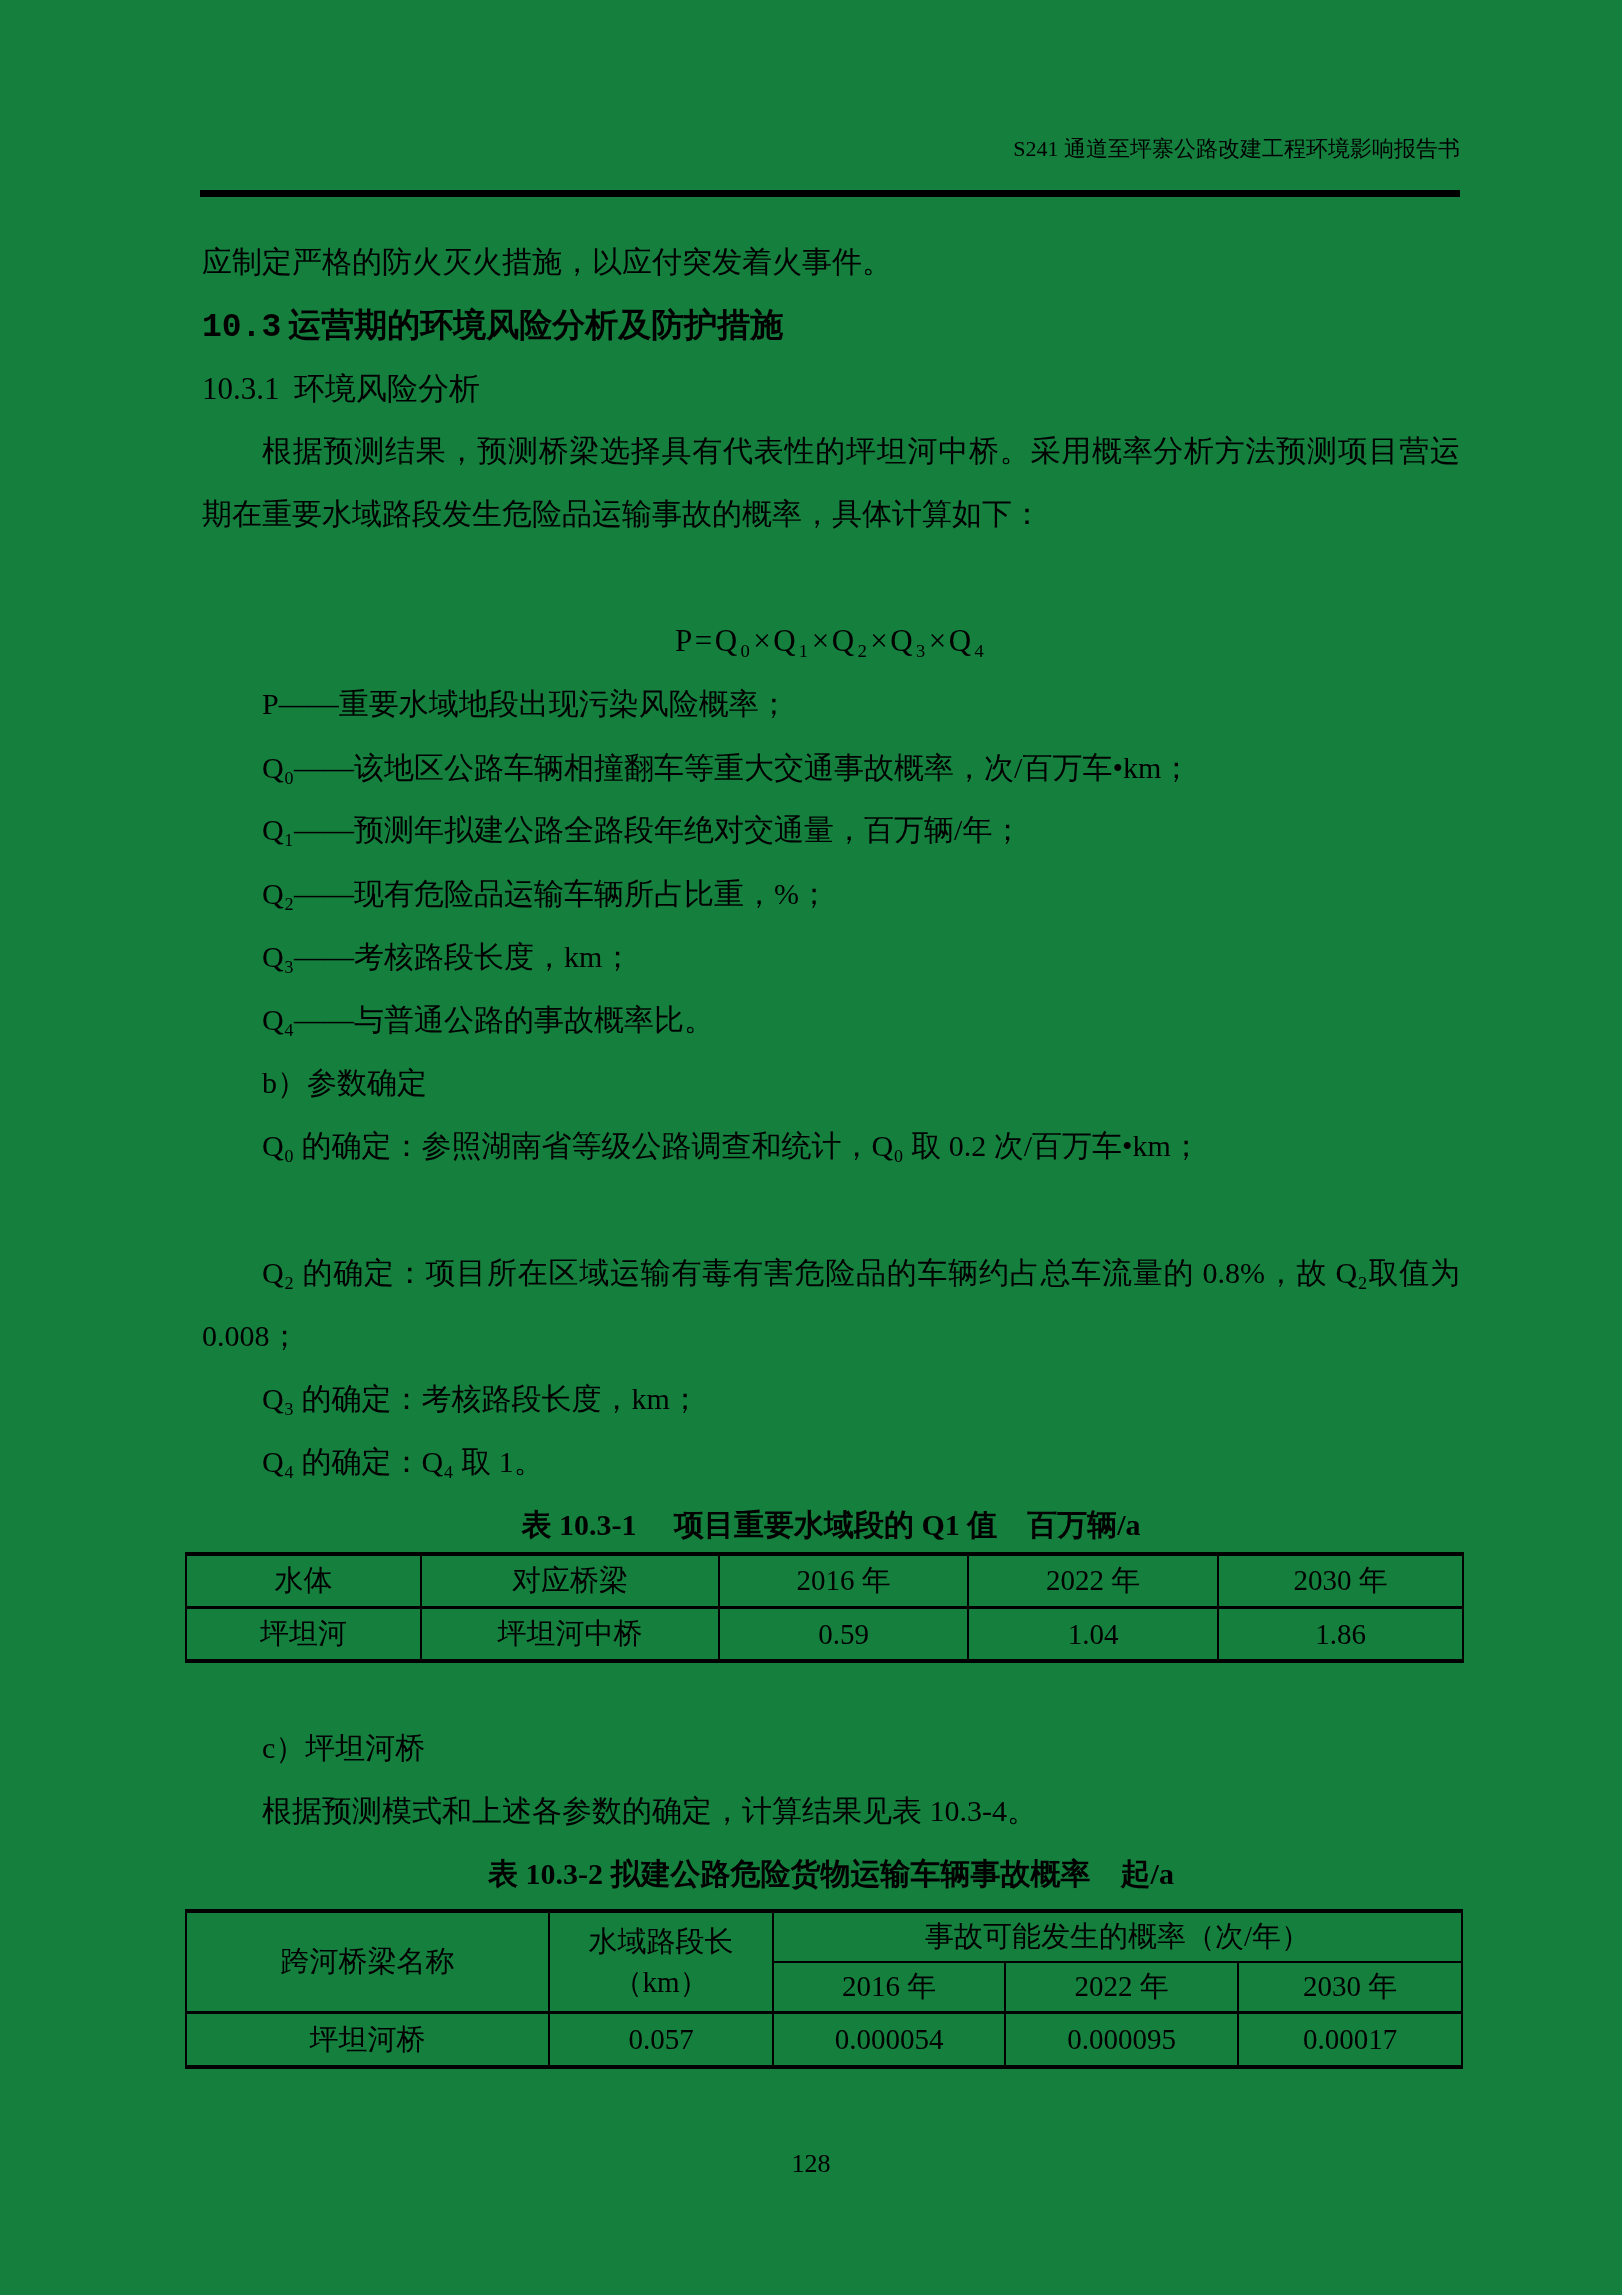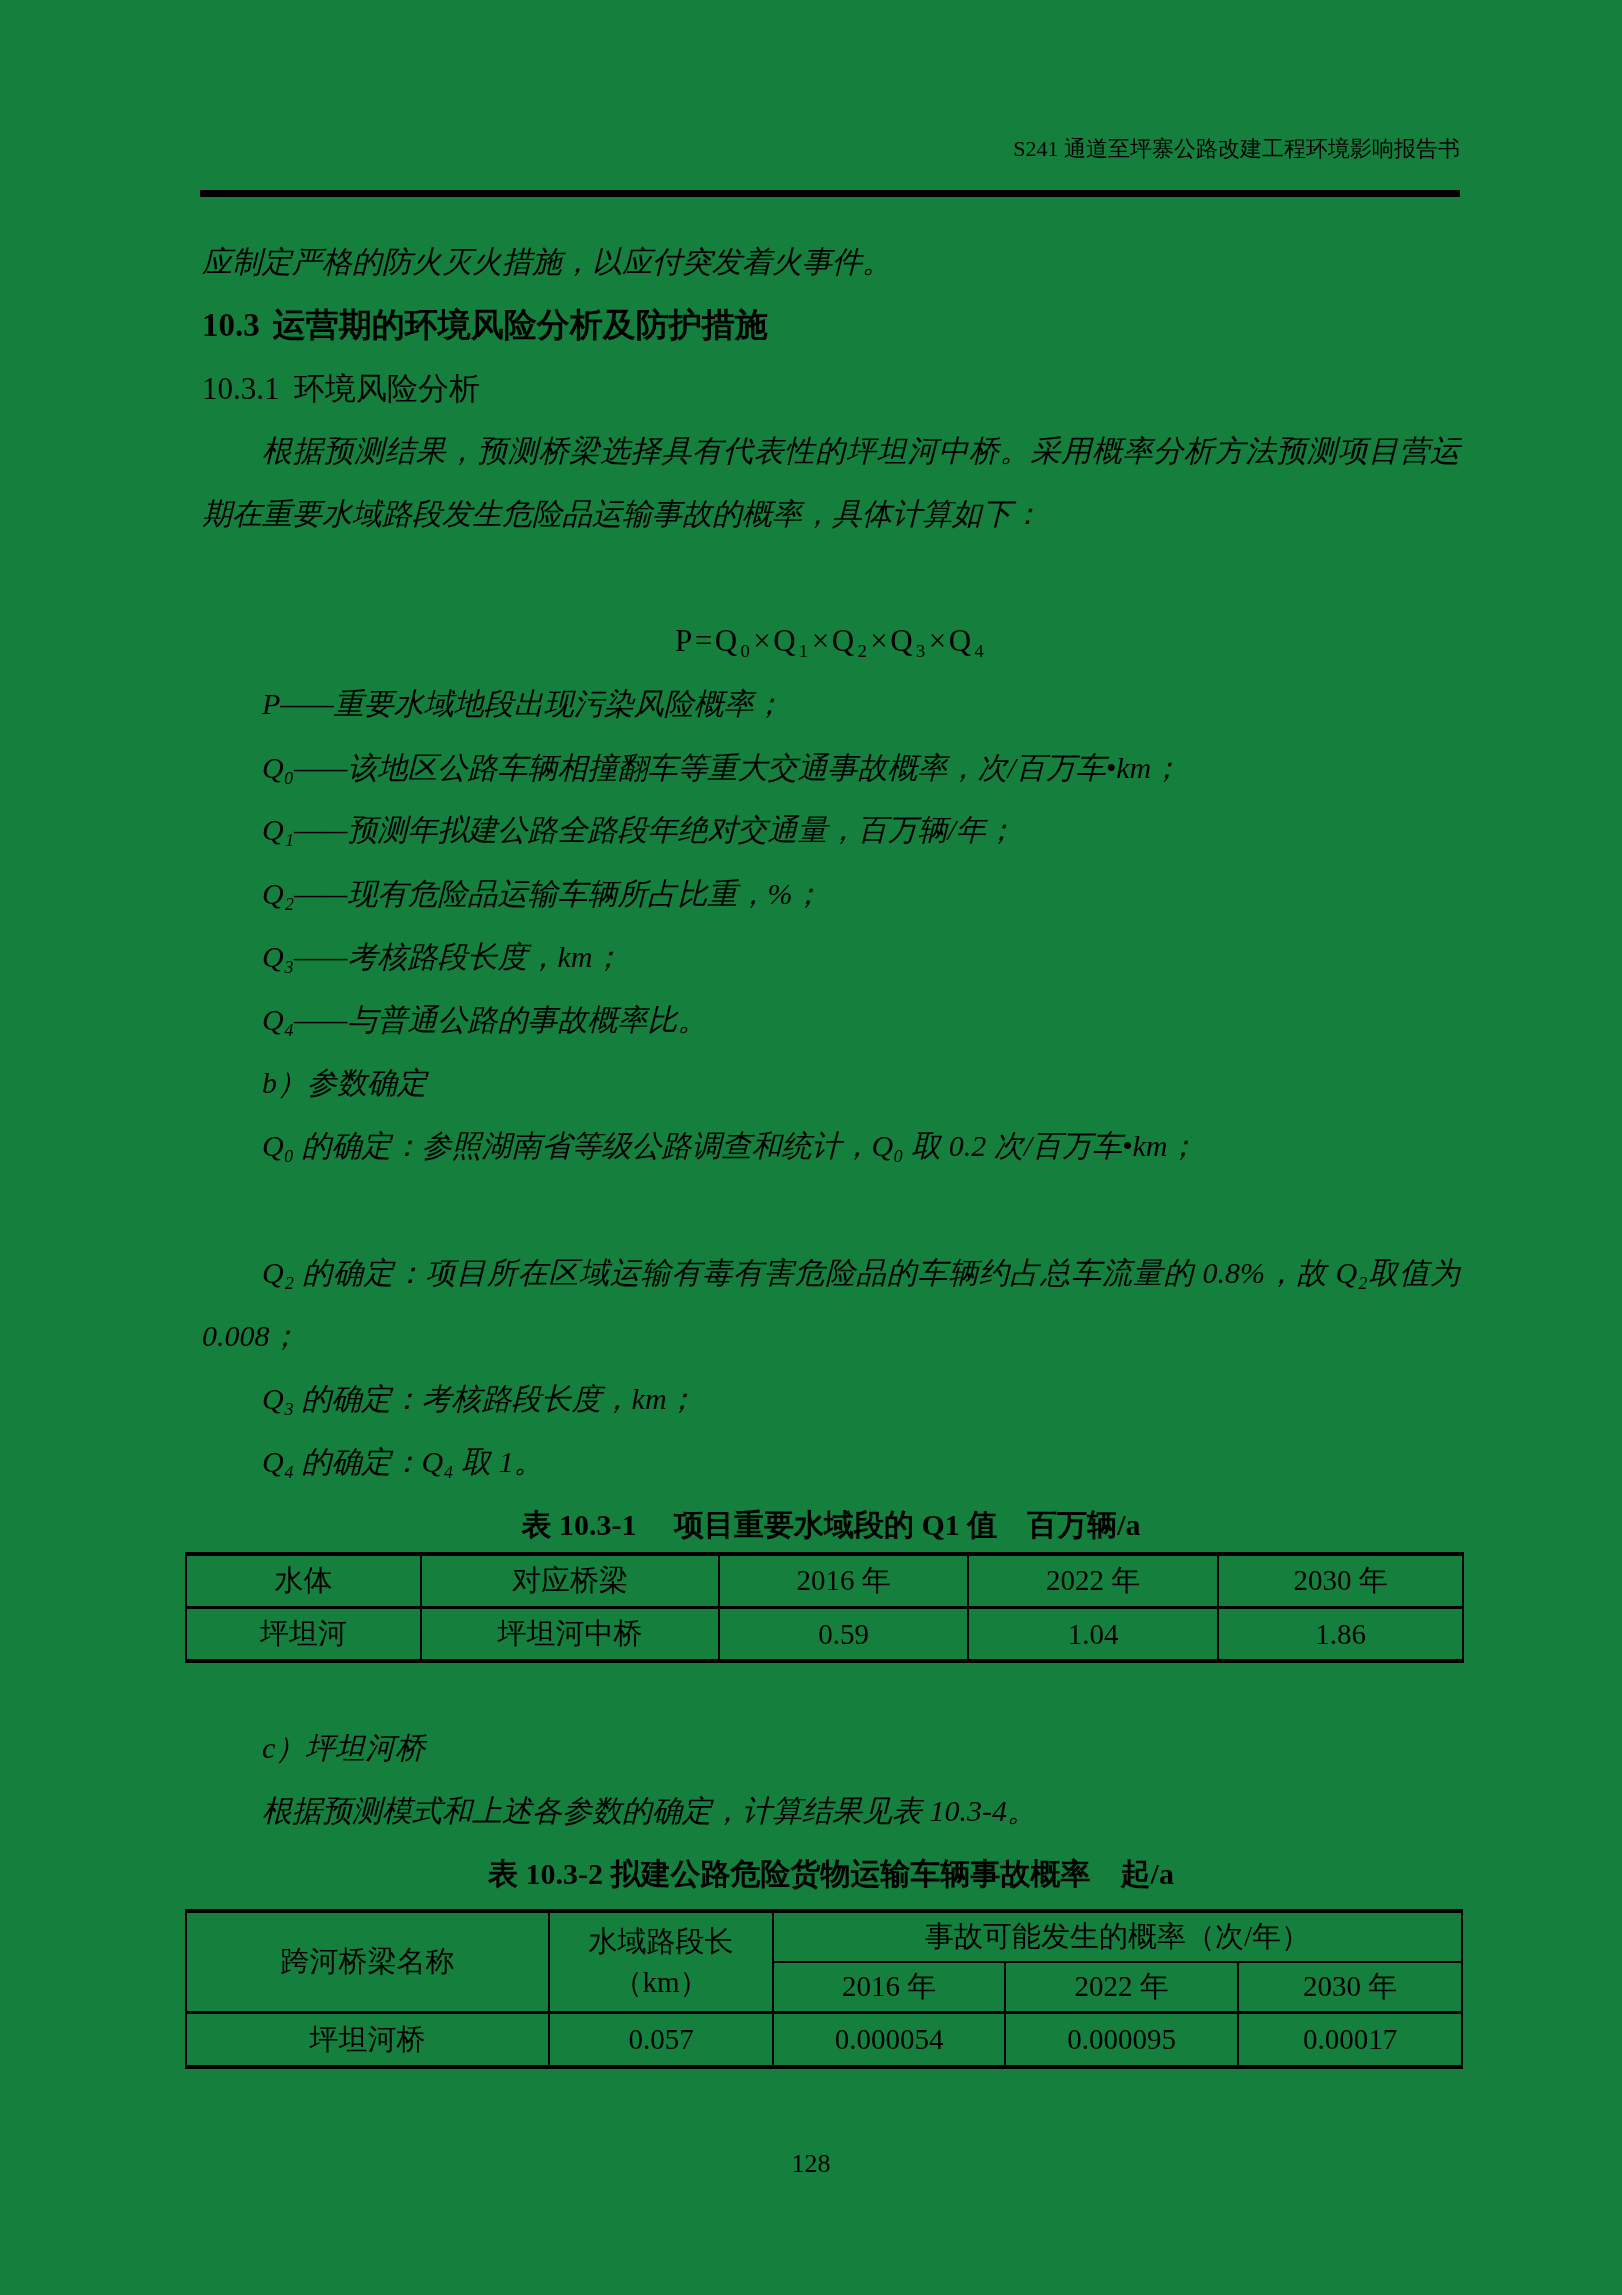--- a/index.html
+++ b/index.html
@@ -6,34 +6,34 @@
   .page{
     position:relative;
     width:1622px;
     height:2295px;
     background:#15803d;
     color:#000;
     font-family:"Liberation Serif","DejaVu Serif",serif;
     overflow:hidden;
   }
   .abs{position:absolute;left:202px;right:162px;}
-  .bodytext{font-size:30px;line-height:63px;text-align:justify;font-style:italic;}
+  .bodytext{font-size:30px;line-height:63px;text-align:justify;}
   .indent{text-indent:60px;}
 
   .hdr{
     position:absolute;top:135px;left:202px;right:162px;
     font-size:22px;line-height:27.5px;text-align:right;
   }
   .hdr-rule{
     position:absolute;top:190px;left:200px;right:162px;height:6.5px;
     background:#000;
   }
 
   .h2{font-size:33px;line-height:63px;font-weight:bold;}
-  .h2 .num{font-family:Liberation Serif, serif;margin-right:13px;}
+  .h2 .num{font-family:Liberation Mono, monospace;margin-right:7px;}
   .h2 .txt{font-family:"Liberation Sans","DejaVu Sans",sans-serif;}
   .h3{font-size:31px;line-height:63px;}
   .h3 .num{margin-right:14.4px;}
 
   .formula{font-size:31px;line-height:63px;text-align:center;letter-spacing:2.6px;}
 
   .tbl-title{font-size:30px;line-height:63px;text-align:center;font-weight:bold;}
 
   table.doc{
     position:absolute;left:185px;width:1277px;

